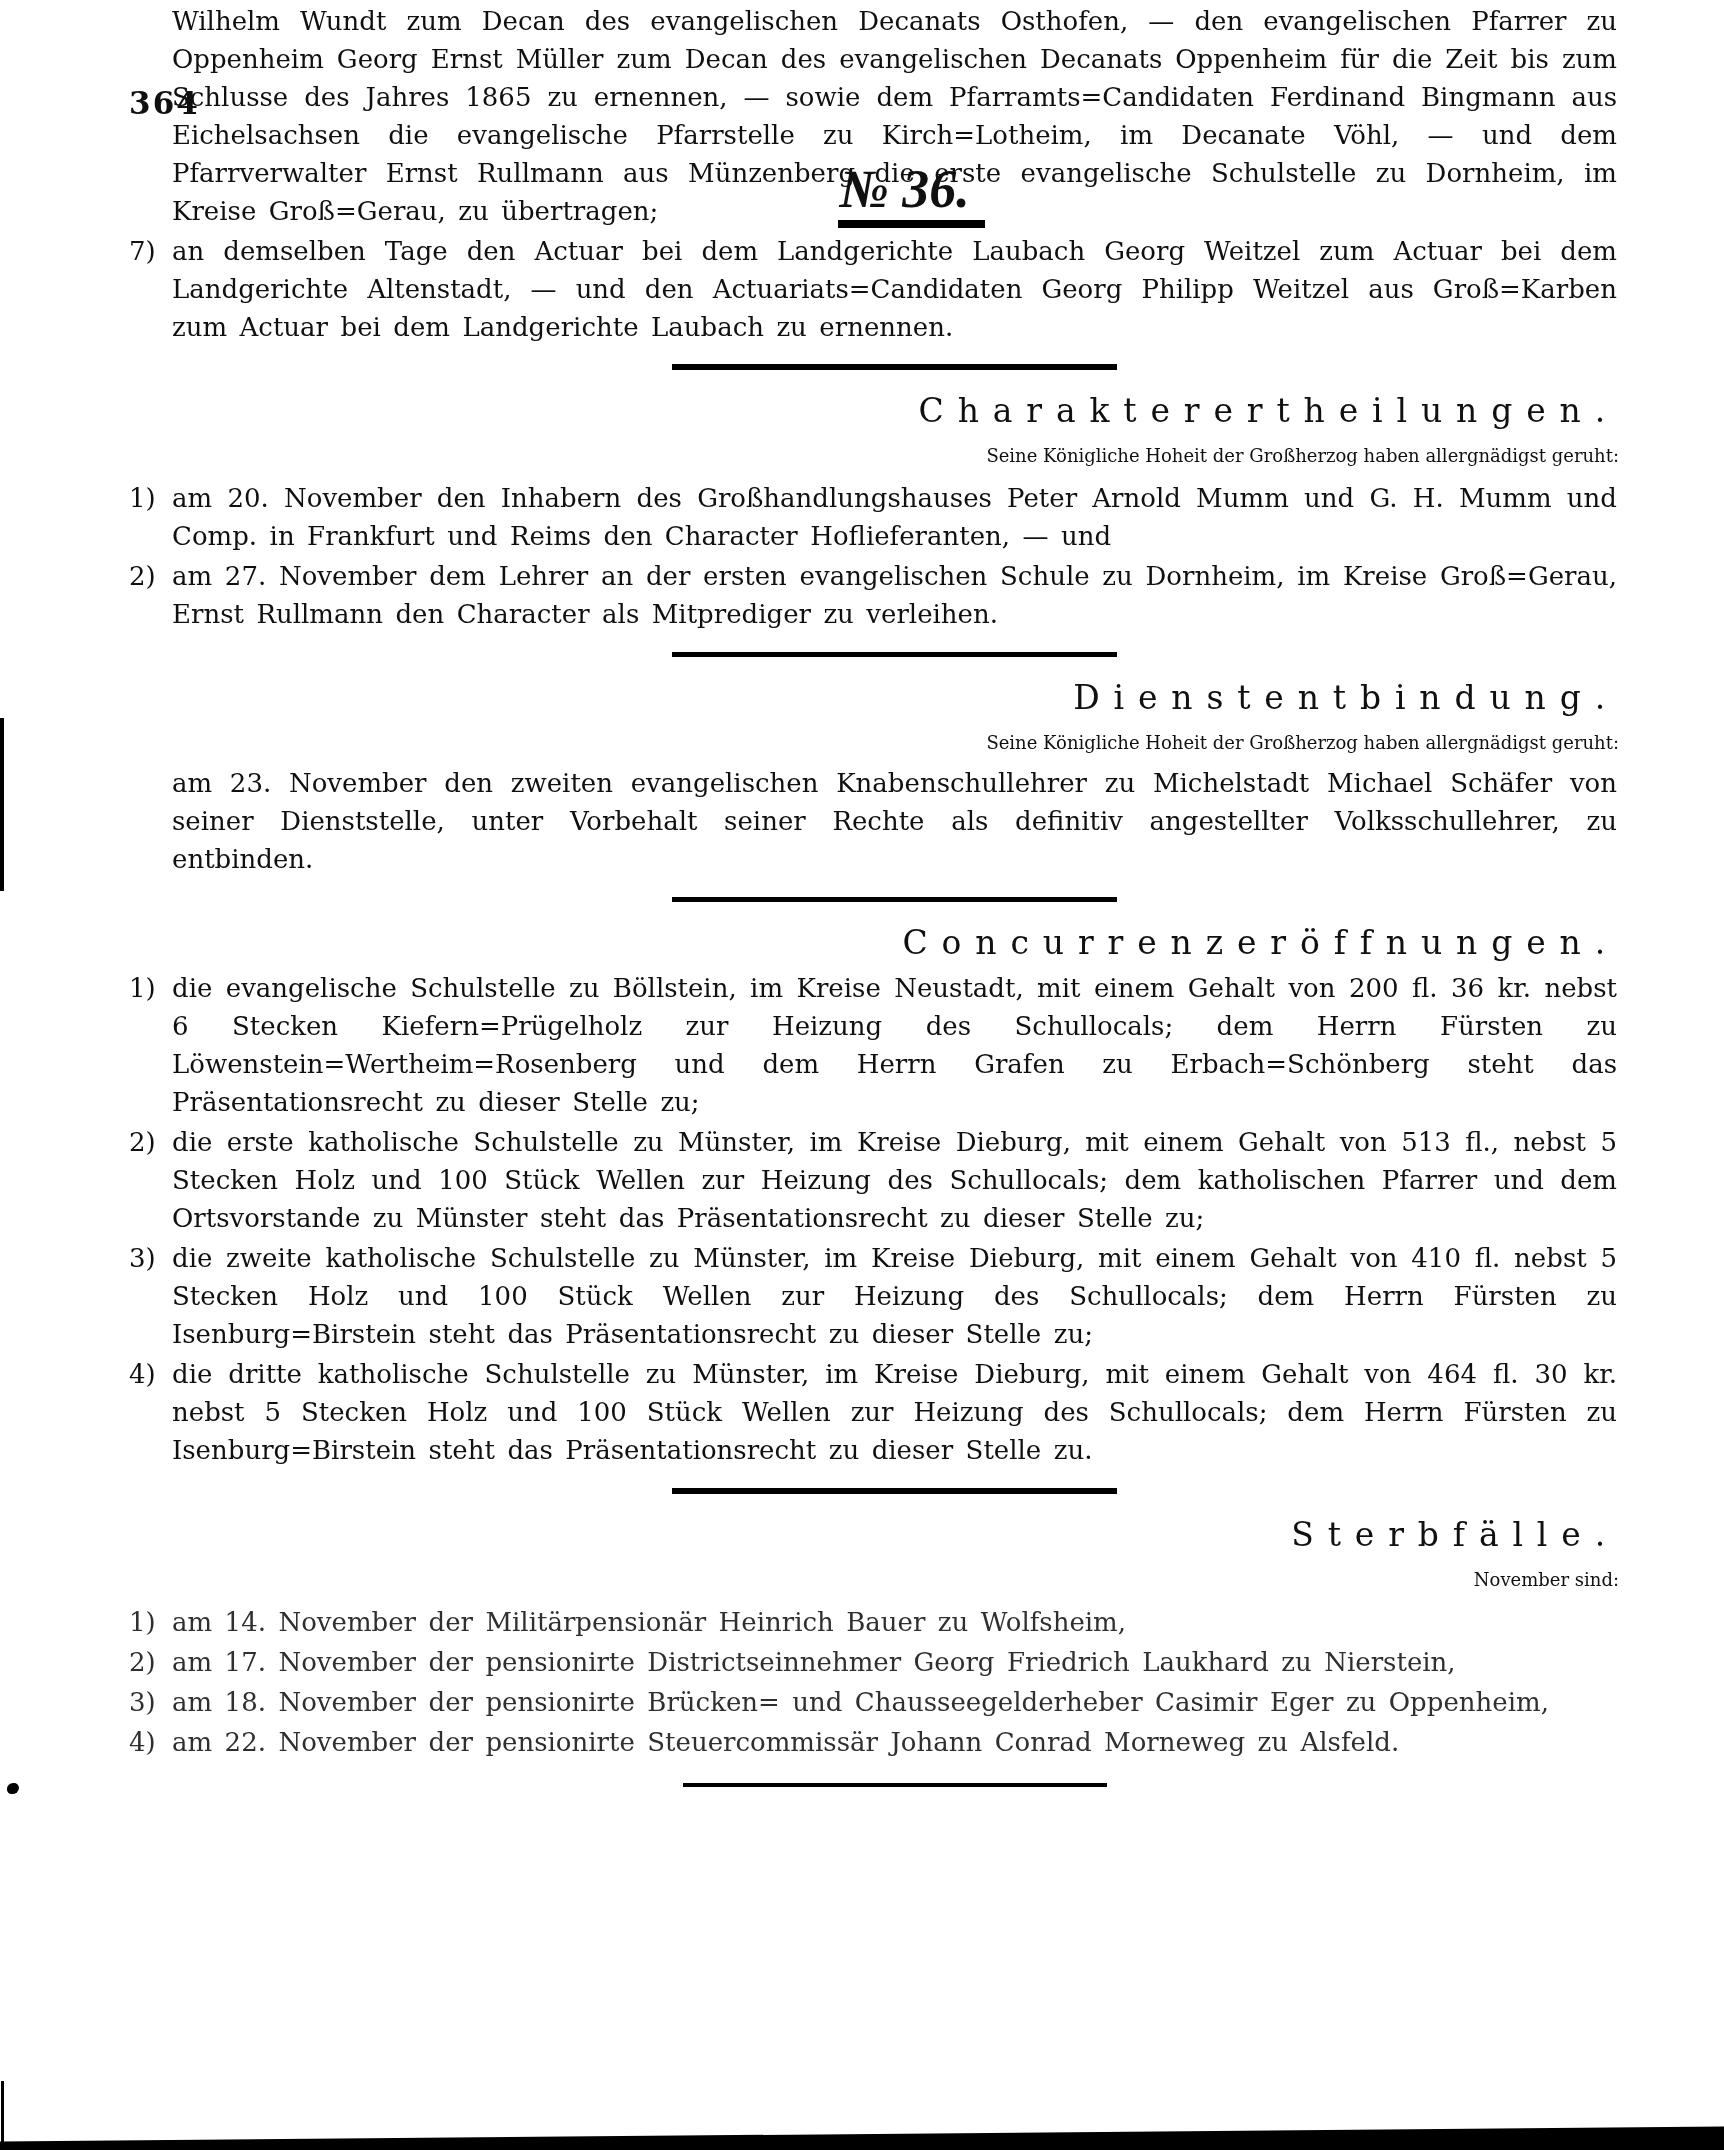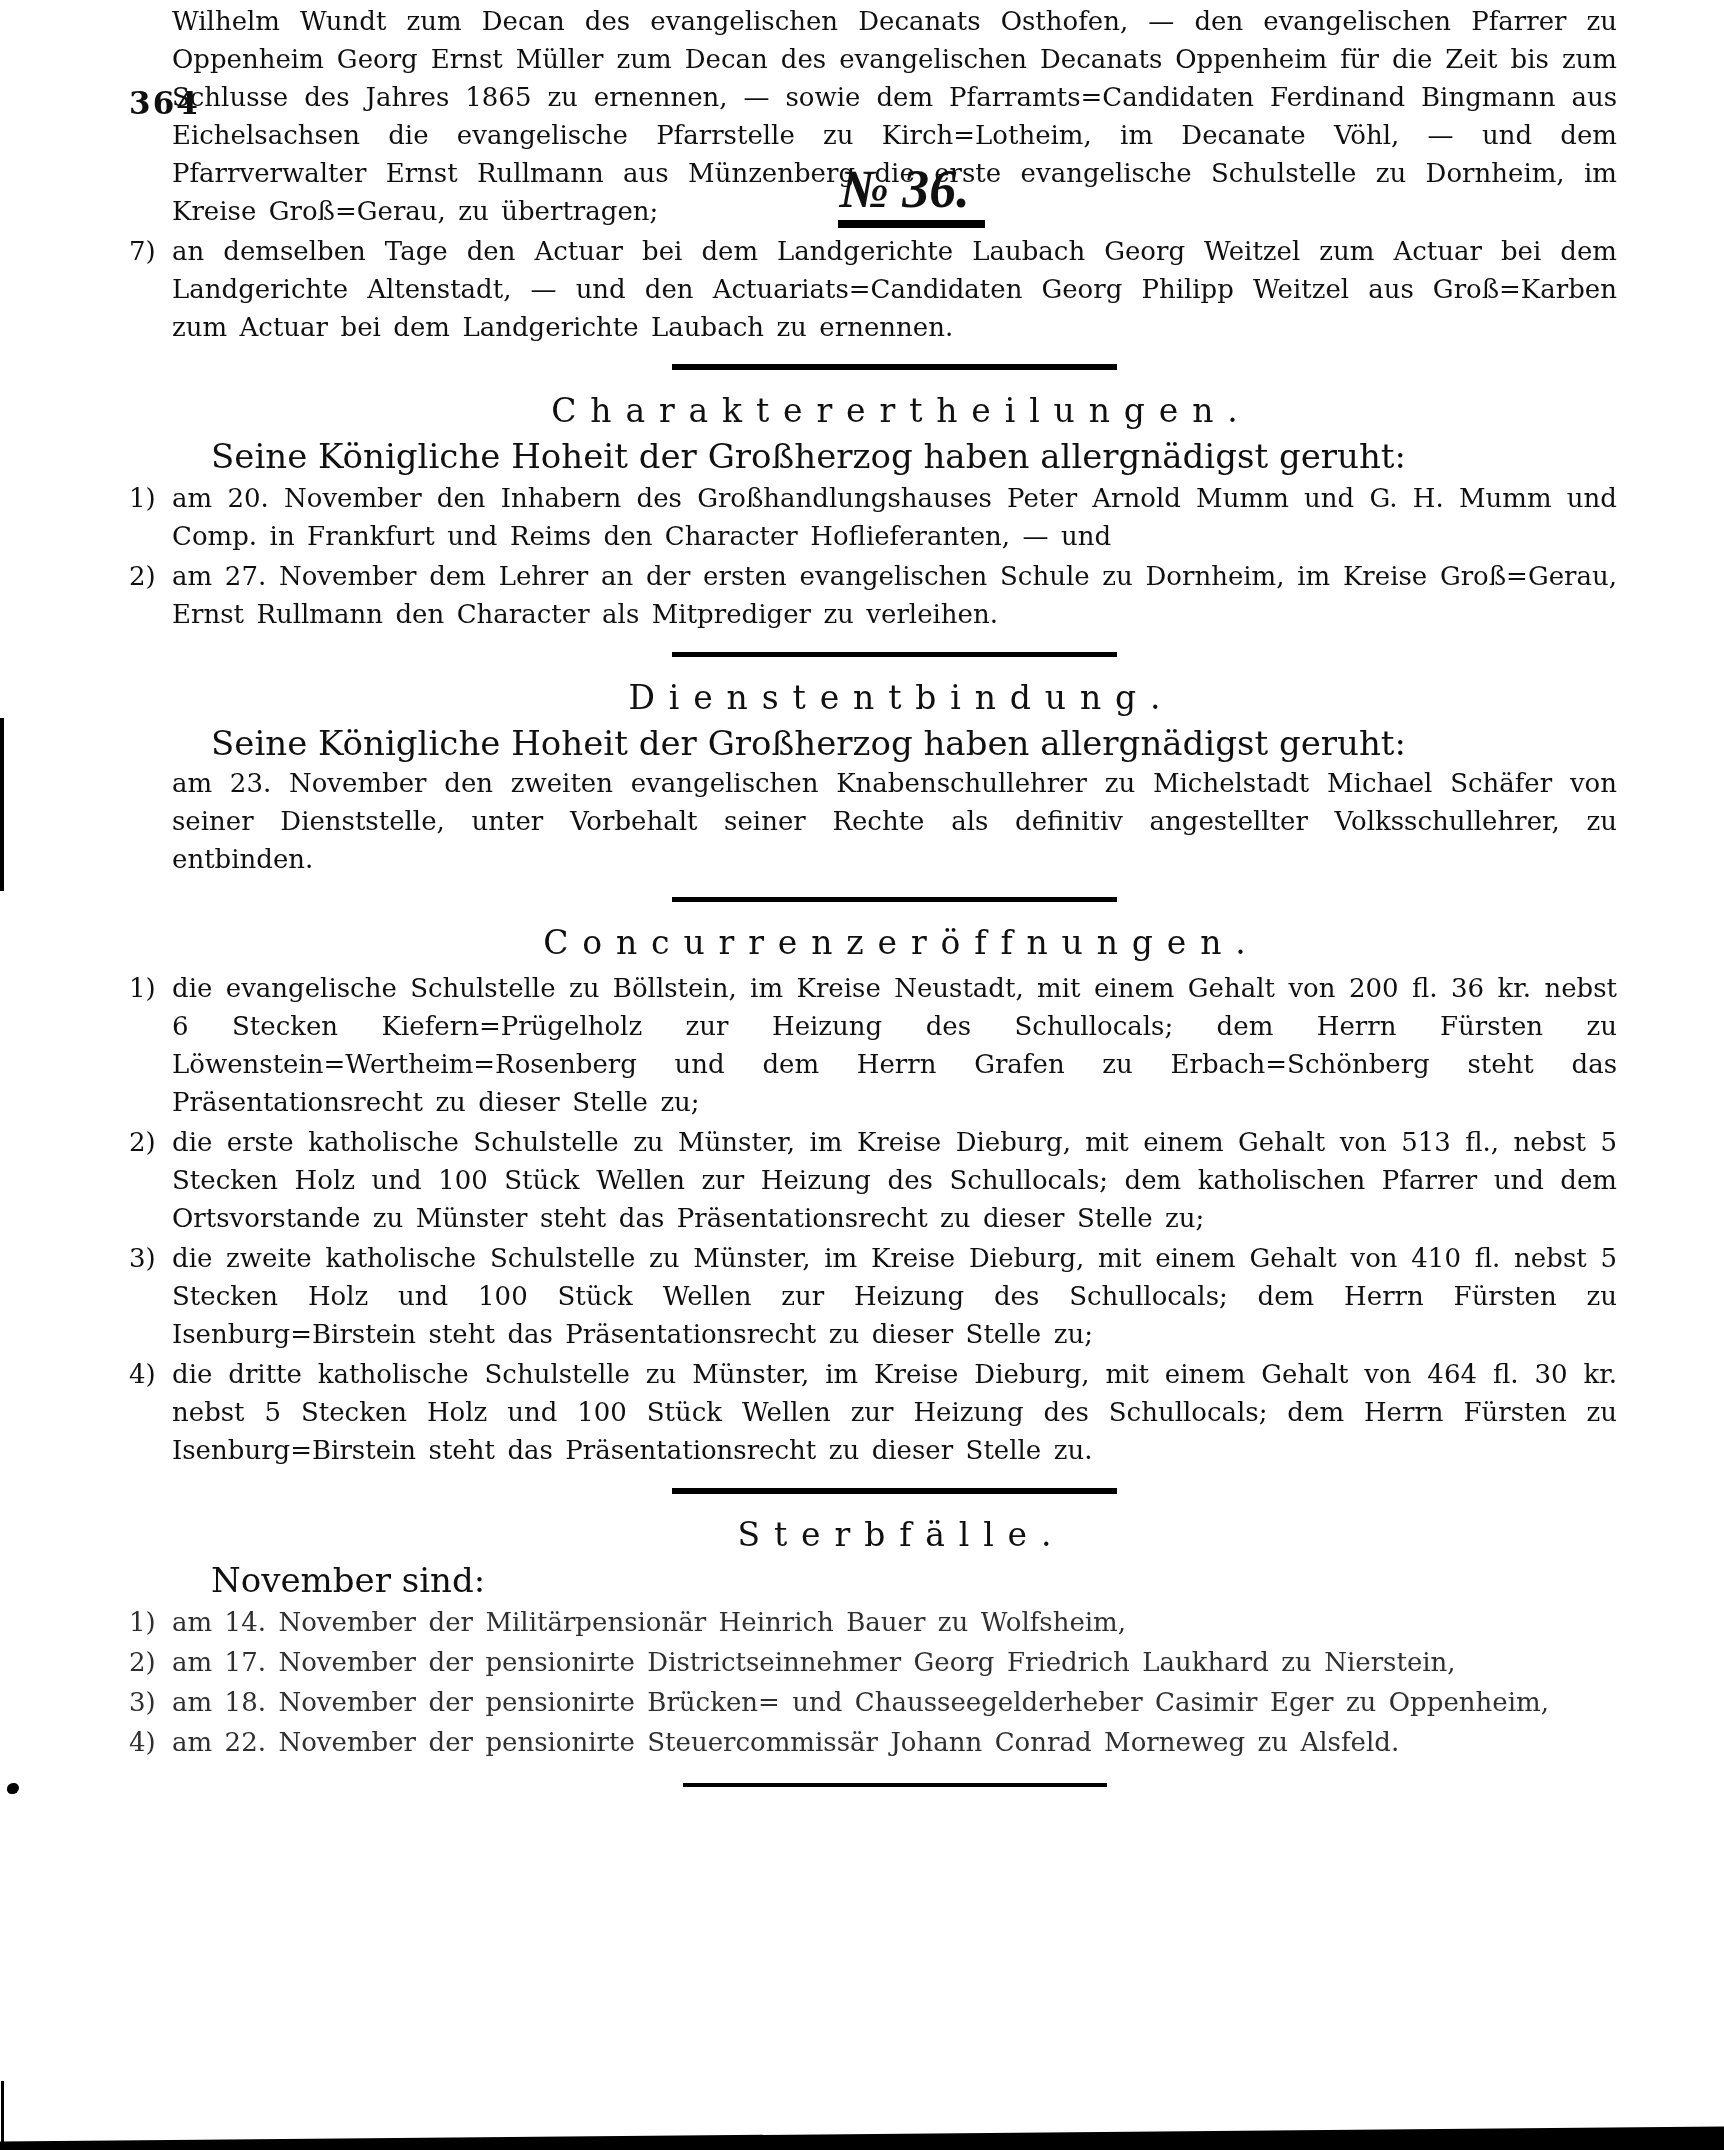--- a/index.html
+++ b/index.html
@@ -32,26 +32,26 @@
     word-spacing:4.2px;
     margin:2px;
   }
   .first-par { margin-top:274px; }
   .list-item { position:relative; margin:0; }
   .list-item .num {
     position:absolute; left:-41px; top:0;
     font-size:26px; line-height:38px;
   }
   .intro {
-    font-size:34px; line-height:38px;
-    margin:5.7px 0 0 0; text-indent:41px;
+    font-size:18px; line-height:38px;
+    margin:5.7px 0 0 0; text-indent:41px;text-align:right;
   }
   h2.section-heading {
     font-size:33px; font-weight:normal;
-    text-align:center;
+    text-align:right;
     letter-spacing:0.42em; text-indent:0.42em;
     margin:21px 0 7px 0;
     white-space:nowrap;
   }
   .rule {
     width:445px; height:5.7px; background:#000;
     margin:18.4px auto 0 auto;
   }
   .rule.final { width:424px; height:3.5px; margin-top:22.6px; }
   .plain { text-align:left; }

